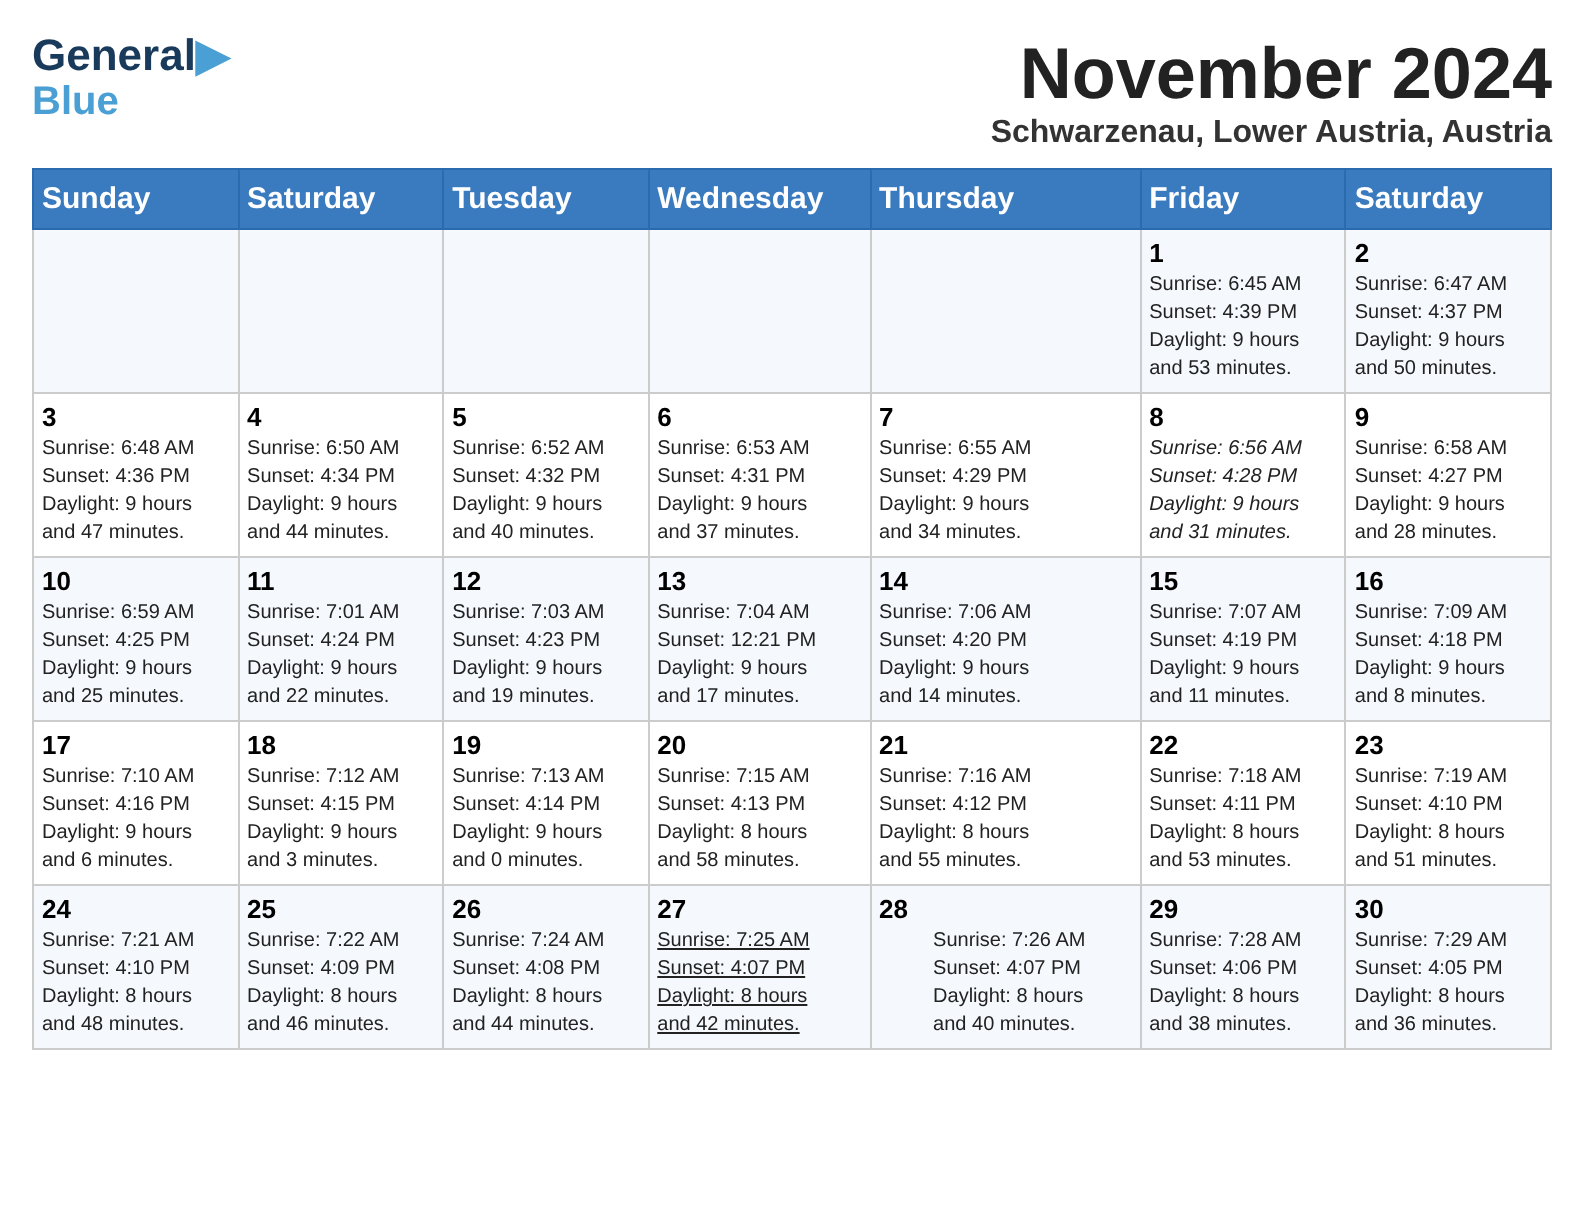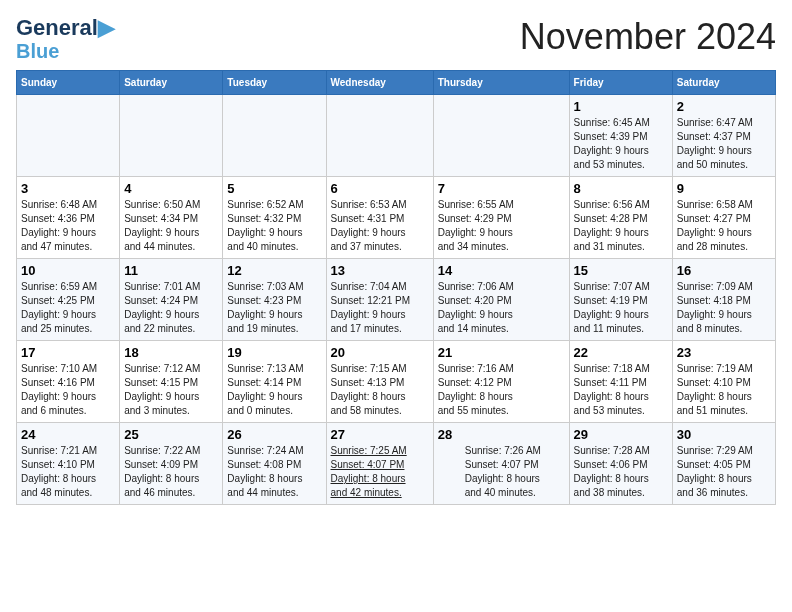--- a/index.html
+++ b/index.html
@@ -33,37 +33,37 @@
     .logo-line {
       display: flex;
       align-items: center;
       justify-content: flex-end;
     }
     .title-block {
       text-align: right;
     }
     .month-title {
       font-size: 36px;
-      font-weight: normal;
+      font-weight: bold;
       color: #222;
     }
     .location-title {
       font-size: 16px;
       color: #333;
       font-weight: bold;
     }
     table {
       width: 100%;
       border-collapse: collapse;
       font-size: 11px;
     }
     thead th {
       background: #3a7abf;
       color: #fff;
-      font-size: 10px;
+      font-size: 15px;
       font-weight: bold;
       padding: 6px 4px;
       border: 1px solid #2a6aaf;
       text-align: left;
     }
     tbody td {
       border: 1px solid #ccc;
       vertical-align: top;
       padding: 4px 4px;
       min-height: 70px;
@@ -98,20 +98,21 @@
   <div class="logo">
     <div class="logo-line">
       <span class="logo-text">General<span>▶</span></span>
     </div>
     <div>
       <span class="logo-text" style="color:#4a9fd4;font-size:20px;">Blue</span>
     </div>
   </div>
   <div class="title-block">
     <div class="month-title">November 2024</div>
+    <div class="location-title">Schwarzenau, Lower Austria, Austria</div>
   </div>
 </div>
 
 <table>
   <thead>
     <tr>
     <th>Sunday</th>
         <th>Saturday</th>
         <th>Tuesday</th>
         <th>Wednesday</th>
@@ -173,21 +174,21 @@
         </td>
         <td>
           <span class="day-number">7</span>
           <div class="day-info" style="white-space: pre-line;">Sunrise: 6:55 AM
 Sunset: 4:29 PM
 Daylight: 9 hours
 and 34 minutes.</div>
         </td>
         <td>
           <span class="day-number">8</span>
-          <div class="day-info" style="white-space: pre-line;">Sunrise: 6:56 AM
+          <div class="day-info" style="white-space: pre-line; font-style: italic;">Sunrise: 6:56 AM
 Sunset: 4:28 PM
 Daylight: 9 hours
 and 31 minutes.</div>
         </td>
         <td>
           <span class="day-number">9</span>
           <div class="day-info" style="white-space: pre-line;">Sunrise: 6:58 AM
 Sunset: 4:27 PM
 Daylight: 9 hours
 and 28 minutes.</div>

